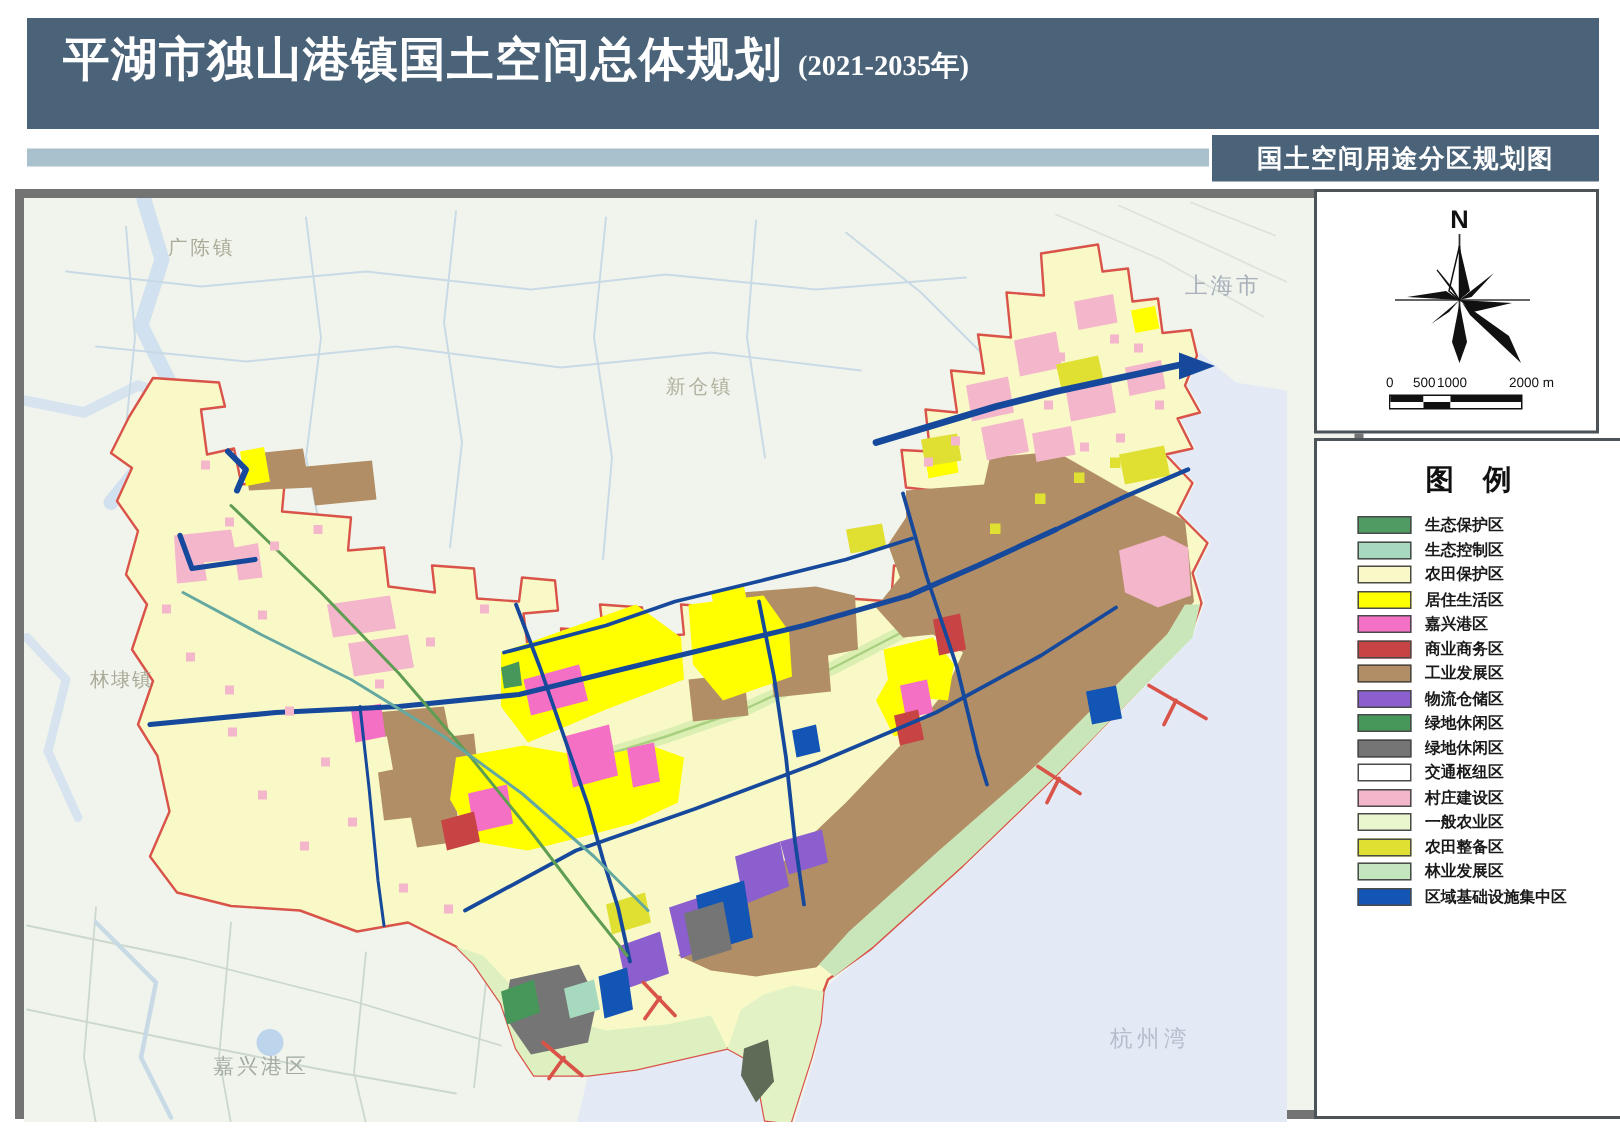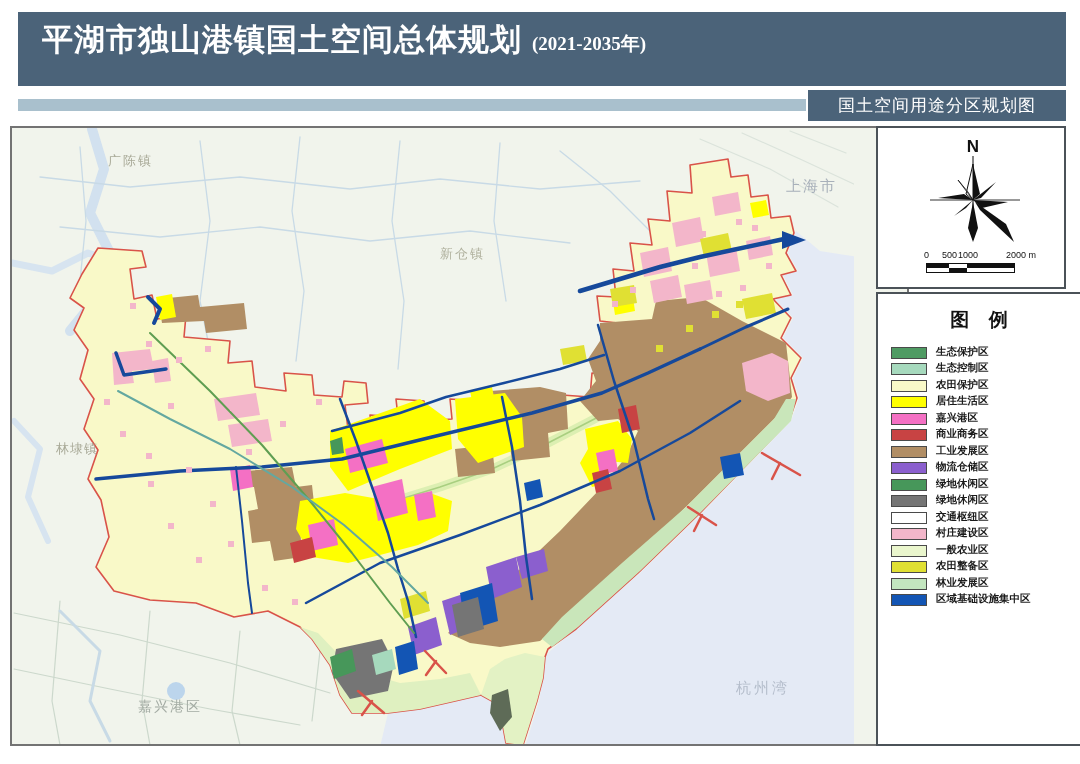--- a/index.html
+++ b/index.html
@@ -4,28 +4,28 @@
 <style>
   html,body{margin:0;padding:0;background:#fff;}
   body{width:1080px;height:764px;position:relative;font-family:"Liberation Sans","DejaVu Sans",sans-serif;overflow:hidden;}
   .header{position:absolute;left:18px;top:12px;width:1048px;height:74px;background:#4b6379;color:#fff;box-sizing:border-box;padding:7px 4px 0 24px;}
   .header .title-line{font-family:"Liberation Serif","DejaVu Serif",serif;font-weight:700;}
   .header .title-cn{font-size:31px;letter-spacing:1px;}
   .header .title-year{font-size:19px;margin-left:6px;}
   .header .title-en{font-family:"Liberation Serif","DejaVu Serif",serif;font-size:11.5px;letter-spacing:.4px;margin-top:3px;}
   .strip{position:absolute;left:18px;top:99px;width:788px;height:12px;background:#a9c0cd;}
   .subtitle-box{position:absolute;left:808px;top:90px;width:258px;height:31px;background:#4b6379;color:#fff;
-    font-family:"Liberation Serif","DejaVu Serif",serif;font-weight:400;font-size:17px;line-height:31px;text-align:center;letter-spacing:1px;}
-  .map-frame{position:absolute;left:10px;top:126px;width:899px;height:620px;border:2px solid #737373;box-sizing:border-box;background:#f1f4ec;}
+    font-family:"Liberation Serif","DejaVu Serif",serif;font-weight:700;font-size:17px;line-height:31px;text-align:center;letter-spacing:1px;}
+  .map-frame{position:absolute;left:10px;top:126px;width:899px;height:620px;border:6px solid #737373;box-sizing:border-box;background:#f1f4ec;}
   .side-box{position:absolute;background:#fff;border:2px solid #4b5258;box-sizing:border-box;}
   .compass-box{left:876px;top:126px;width:190px;height:163px;}
   .legend-box{left:876px;top:292px;width:206px;height:454px;}
   .legend-title{margin-top:13px;text-align:center;font-size:19px;font-weight:700;letter-spacing:7px;color:#111;text-indent:7px;}
   .legend-items{margin-top:9px;}
-  .legend-row{display:flex;align-items:flex-end;height:16.5px;padding-left:13px;}
+  .legend-row{display:flex;align-items:center;height:16.5px;padding-left:27px;}
   .legend-swatch{width:36px;height:12px;border:1px solid #4a4a4a;box-sizing:border-box;margin-right:9px;flex:none;}
   .legend-label{font-size:10.5px;font-weight:700;color:#1a1a1a;white-space:nowrap;}
   .scalebar{position:absolute;left:48px;top:122px;width:100px;height:32px;}
   .scalebar .tick{position:absolute;top:0;font-size:9px;color:#111;white-space:nowrap;}
   .scalebar .bar{position:absolute;left:0;top:13px;border:1px solid #111;height:8px;}
   .scalebar .seg{position:absolute;height:4px;}
 </style>
 </head>
 <body>
 

